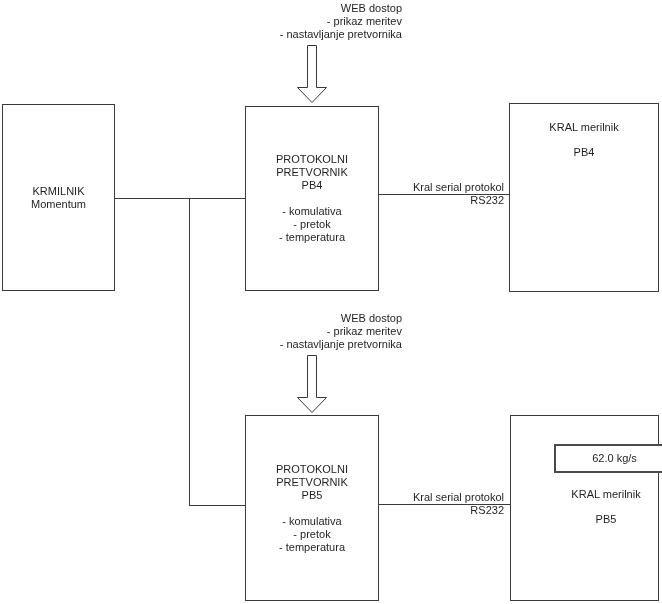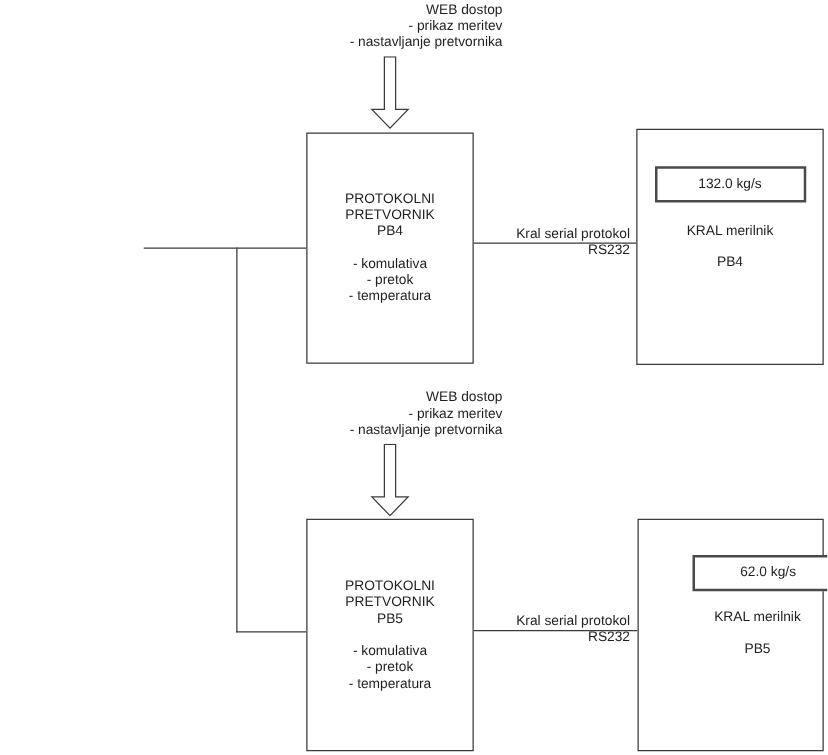--- a/index.html
+++ b/index.html
@@ -37,35 +37,36 @@
 
   <div class="webtext" style="left:222px;top:312px;">
     <span class="ln">WEB dostop</span>
     <span class="ln">- prikaz meritev</span>
     <span class="ln">- nastavljanje pretvornika</span>
   </div>
   <svg class="arrow" style="left:290px;top:355px;" width="44" height="59" viewBox="0 0 44 59">
     <polygon points="17.5,0.5 26.5,0.5 26.5,42.5 36.5,42.5 22,57.5 7.5,42.5 17.5,42.5" fill="#ffffff" stroke="#3a3a3a" stroke-width="1"></polygon>
   </svg>
 
+  <div class="box vcenter" style="left:2px;top:104px;width:113px;height:187px;">
+    <span class="ln">KRMILNIK</span>
+    <span class="ln">Momentum</span>
+  </div>
 
   <div class="box vcenter" style="left:245px;top:106px;width:134px;height:185px;">
     <span class="ln">PROTOKOLNI</span>
     <span class="ln">PRETVORNIK</span>
     <span class="ln">PB4</span>
     <span class="ln" style="height:13px;"></span>
     <span class="ln">- komulativa</span>
     <span class="ln">- pretok</span>
     <span class="ln">- temperatura</span>
   </div>
 
   <div class="box kralbox" style="left:509px;top:103px;width:150px;height:189px;">
-    <div class="display" style="margin:29px auto 0 auto;width:121px;height:29px;line-height:25px;">
-      <span>132.0 kg/s</span>
-    </div>
     <div style="margin-top:17px;line-height:13px;">KRAL merilnik</div>
     <div style="margin-top:12px;line-height:13px;">PB4</div>
   </div>
 
   <div class="box vcenter" style="left:245px;top:415px;width:134px;height:186px;">
     <span class="ln">PROTOKOLNI</span>
     <span class="ln">PRETVORNIK</span>
     <span class="ln">PB5</span>
     <span class="ln" style="height:13px;"></span>
     <span class="ln">- komulativa</span>

